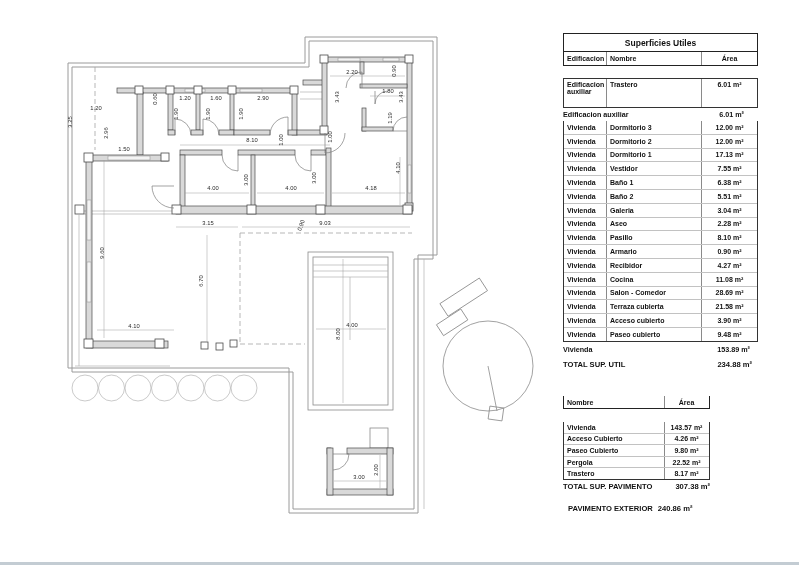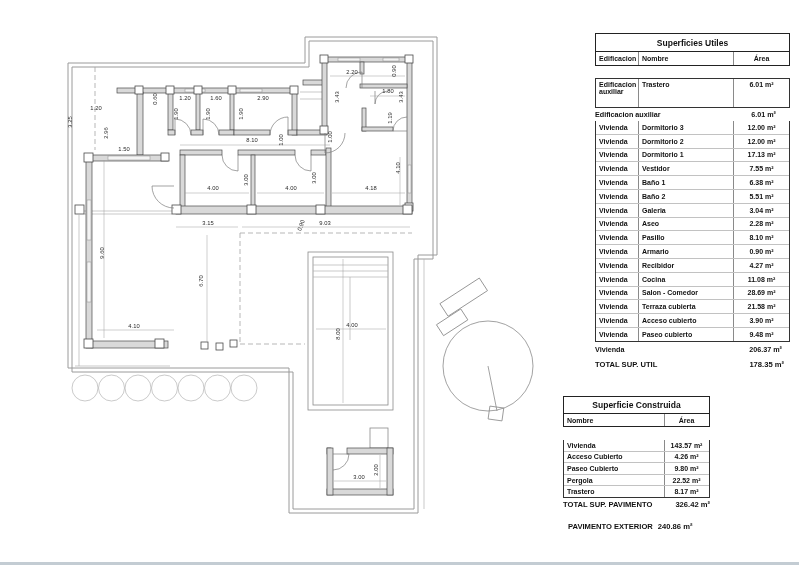--- a/index.html
+++ b/index.html
@@ -230,21 +230,21 @@
         <text x="208" y="225" class="dimt" text-anchor="middle">3.15</text>
         <text x="303" y="226" class="dimt" text-anchor="middle" transform="rotate(-70 303 226)">0.90</text>
         <text x="325" y="225" class="dimt" text-anchor="middle">9.03</text>
         <text x="352" y="327" class="dimt" text-anchor="middle">4.00</text>
         <text x="340" y="334" class="dimt" text-anchor="middle" transform="rotate(-90 340 334)">8.00</text>
         <text x="359" y="479" class="dimt" text-anchor="middle">3.00</text>
         <text x="378" y="470" class="dimt" text-anchor="middle" transform="rotate(-90 378 470)">2.00</text>
       </g>
   </svg>
 
-  <div class="tbl" style="left:595px;top:33px;width:195px">
+  <div class="tbl" style="left:563px;top:33px;width:195px">
     <div class="t-title" style="height:17px">Superficies Utiles</div>
     <div class="t-head grid3" style="height:13px">
       <div>Edificacion</div>
       <div style="border-left:1px solid #8a8a8a">Nombre</div>
       <div style="border-left:1px solid #8a8a8a;justify-content:center">Área</div>
     </div>
     <div class="t-gap" style="height:12px"></div>
     <div class="tallrow grid3" style="height:28px;border-top:1px solid #333">
       <div>Edificacion auxiliar</div>
       <div>Trastero</div>
@@ -331,30 +331,29 @@
           <div class="cell-area">3.90 m²</div>
         </div>
         <div class="t-row grid3" style="height: 12.8px;">
           <div>Vivienda</div>
           <div>Paseo cubierto</div>
           <div class="cell-area">9.48 m²</div>
         </div>
       </div>
     <div class="t-subrow" style="height:15px">
       <span>Vivienda</span>
-      <span style="padding-right:8px">206.37 m²</span>
+      <span style="padding-right:8px">153.89 m²</span>
     </div>
     <div class="t-totalrow" style="height:15px">
       <span>TOTAL SUP. UTIL</span>
-      <span style="padding-right:6px">178.35 m²</span>
+      <span style="padding-right:6px">234.88 m²</span>
     </div>
   </div>
 
   <div class="tbl" style="left:563px;top:396px;width:147px">
-    <div class="t-title" style="height:16px">Superficie Construida</div>
     <div class="t-head grid2" style="height:12px">
       <div>Nombre</div>
       <div style="border-left:1px solid #8a8a8a;justify-content:center">Área</div>
     </div>
     <div class="t-gap" style="height:13px"></div>
     <div class="t-rowwrap" id="construida-body">
         <div class="t-row grid2" style="height: 10.6px;">
           <div>Vivienda</div>
           <div class="cell-area">143.57 m²</div>
         </div>
@@ -370,21 +369,21 @@
           <div>Pergola</div>
           <div class="cell-area">22.52 m²</div>
         </div>
         <div class="t-row grid2" style="height: 10.6px;">
           <div>Trastero</div>
           <div class="cell-area">8.17 m²</div>
         </div>
       </div>
     <div class="t-totalrow" style="height:14px">
       <span>TOTAL SUP. PAVIMENTO</span>
-      <span>326.42 m²</span>
+      <span>307.38 m²</span>
     </div>
     <div class="pav-line" style="margin-top:10px">
       <span>PAVIMENTO EXTERIOR</span>
       <span>240.86 m²</span>
     </div>
   </div>
 
   <div id="bottom-edge"></div>
 </div>
 

